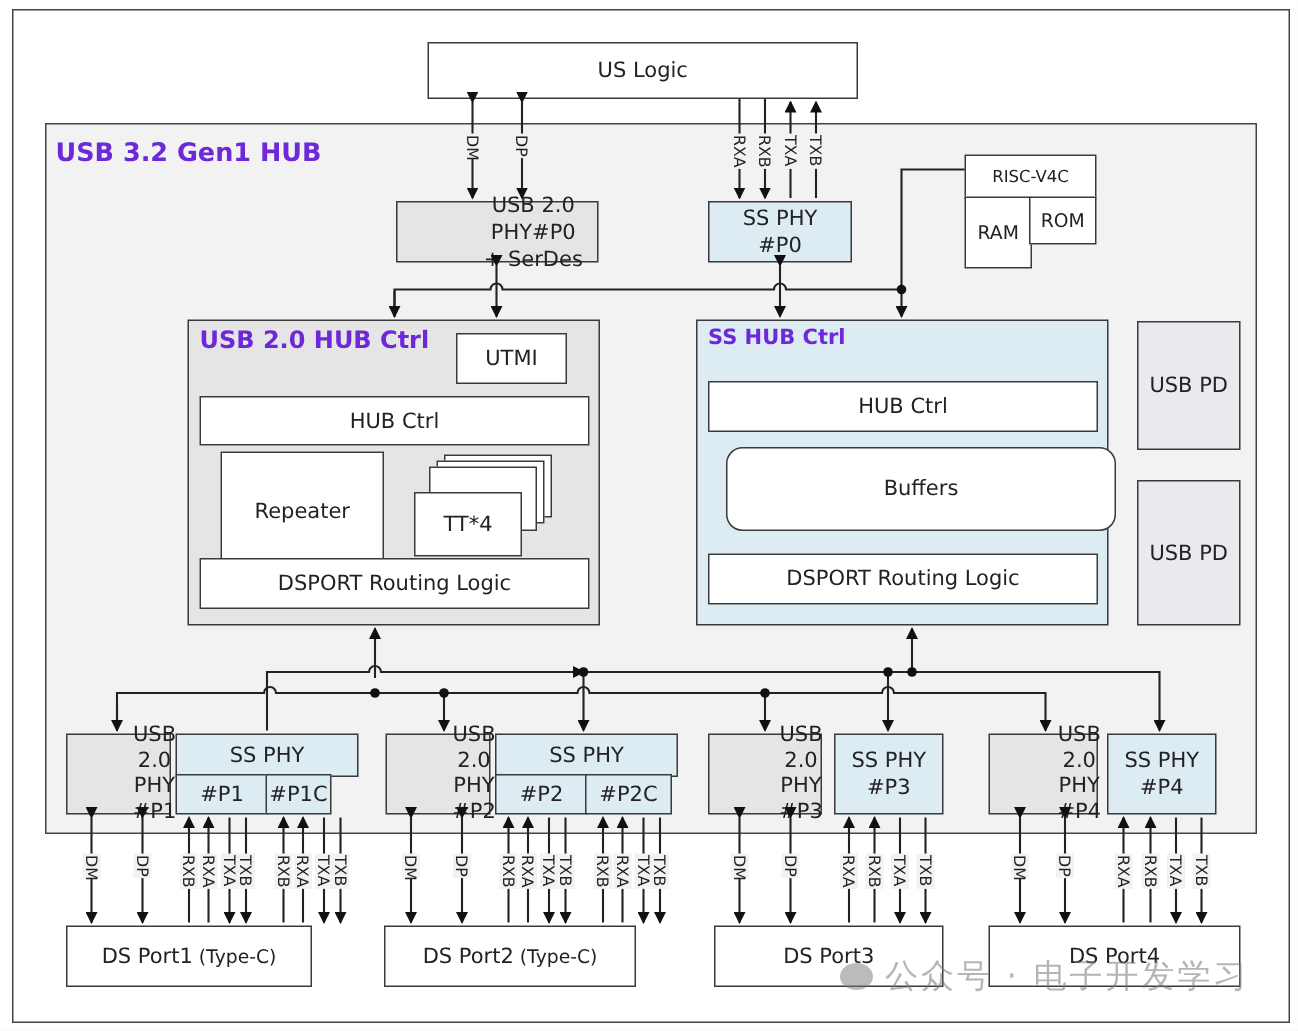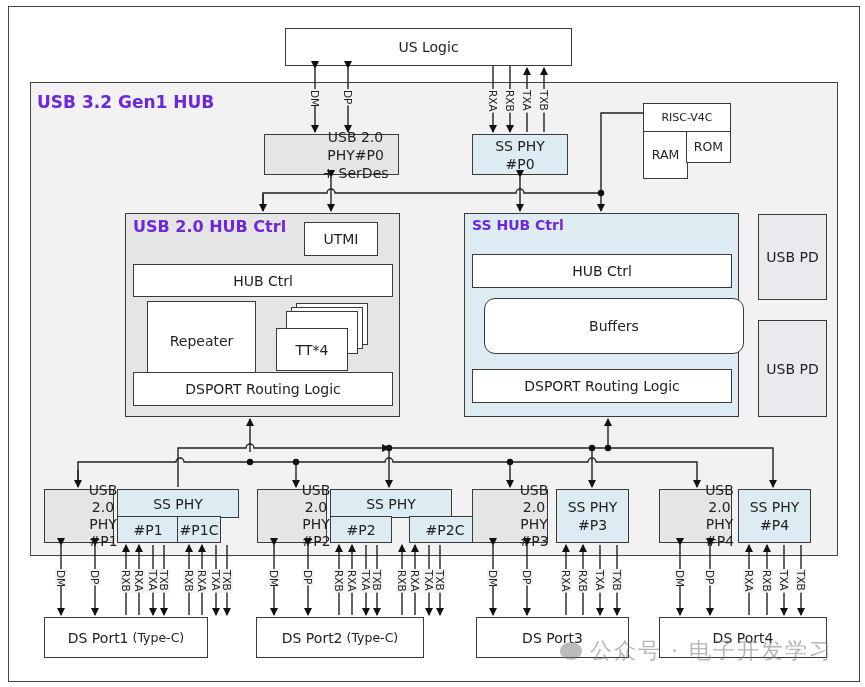--- a/index.html
+++ b/index.html
@@ -107,21 +107,21 @@
   <span>USB 2.0</span>
   <span>PHY</span>
   <span>#P2</span>
 </div>
 <div class="box blue" style="left:330px;top:489px;width:122px;height:29px;">
     <span>SS PHY</span>
   </div>
 <div class="box blue" style="left:330px;top:516px;width:62px;height:27px;">
     <span>#P2</span>
   </div>
-<div class="box blue" style="left:409px;top:516px;width:72px;height:27px;">
+<div class="box blue" style="left:390px;top:516px;width:58px;height:27px;">
     <span>#P2C</span>
   </div>
 
 <div class="box green" style="left:472px;top:489px;width:76px;height:54px;flex-direction:column;line-height:17px;">
   <span>USB 2.0</span>
   <span>PHY</span>
   <span>#P3</span>
 </div>
 <div class="box blue" style="left:556px;top:489px;width:73px;height:54px;flex-direction:column;">
   <span>SS PHY</span>

